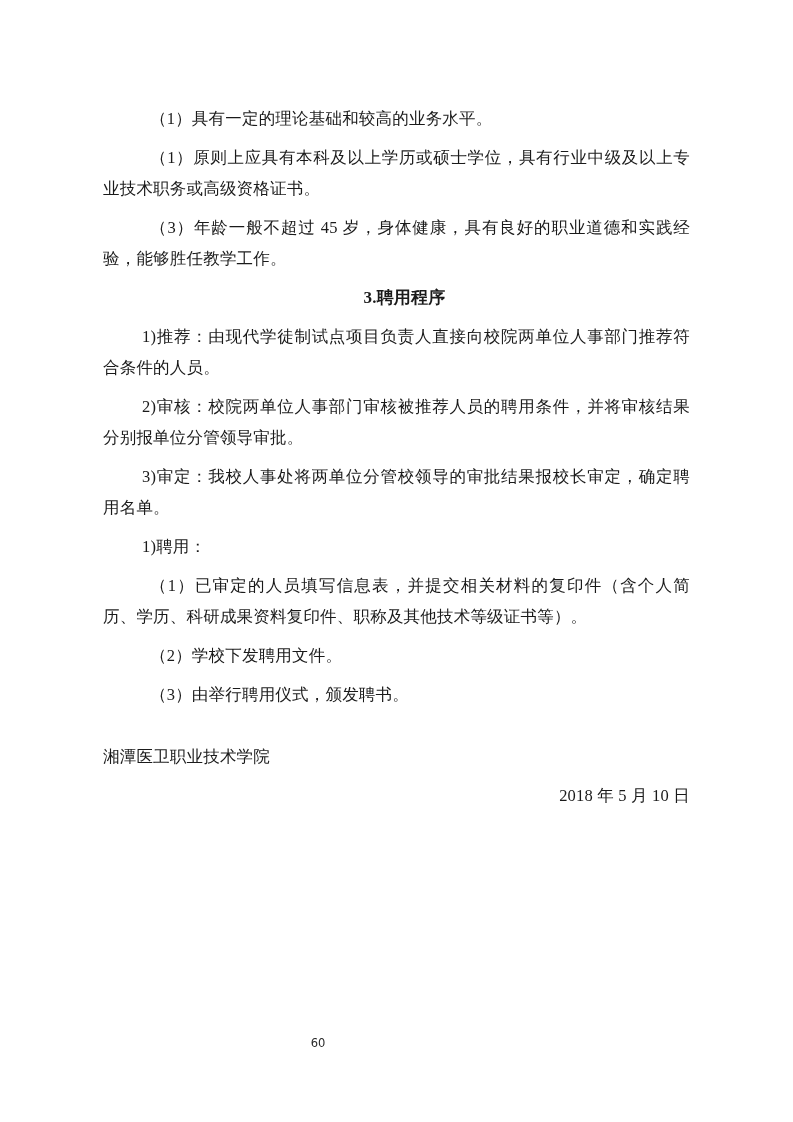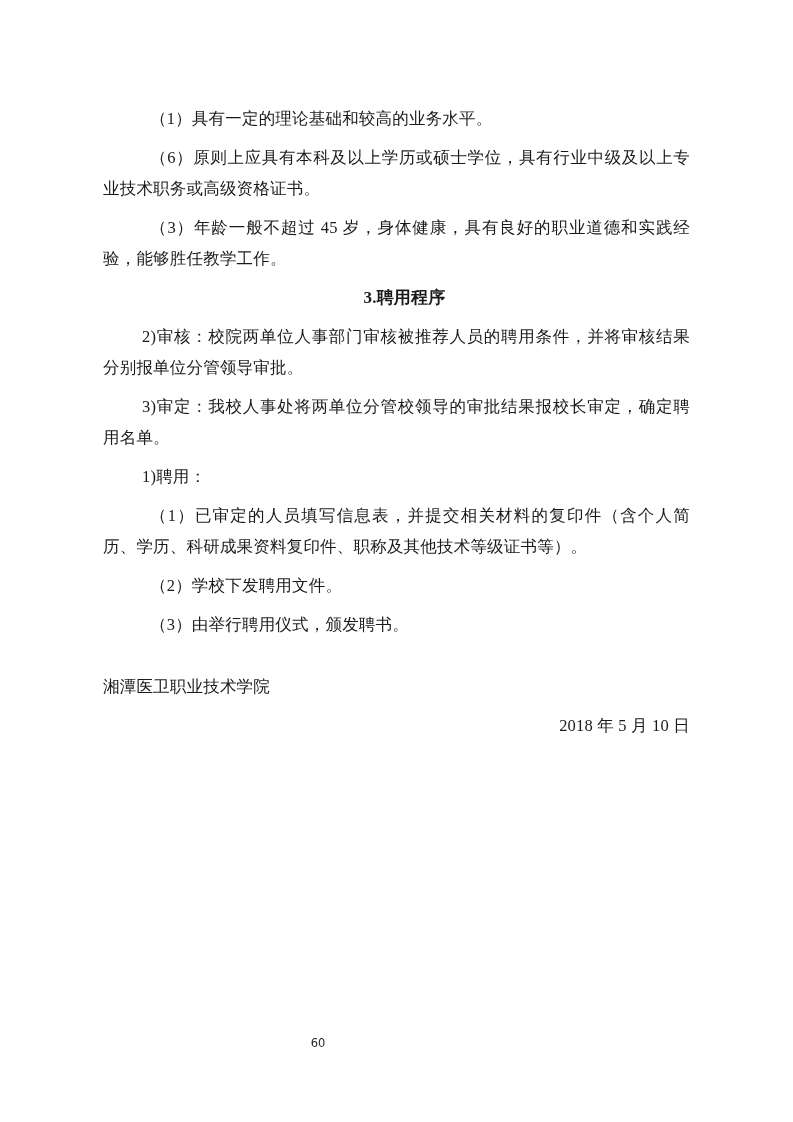--- a/index.html
+++ b/index.html
@@ -58,23 +58,24 @@
     color: #2a2a2a;
     letter-spacing: 0;
   }
 </style>
 </head>
 <body>
 
 <div class="page">
   <div class="content">
     <p class="para indent-full">（1）具有一定的理论基础和较高的业务水平。</p>
-    <p class="para indent-full">（6）原则上应具有本科及以上学历或硕士学位，具有行业中级及以上专业技术职务或高级资格证书。</p>
+    <p class="para indent-full">（1）原则上应具有本科及以上学历或硕士学位，具有行业中级及以上专业技术职务或高级资格证书。</p>
     <p class="para indent-full">（3）年龄一般不超过 45 岁，身体健康，具有良好的职业道德和实践经验，能够胜任教学工作。</p>
     <h3 class="heading">3.聘用程序</h3>
+    <p class="para indent-half">1)推荐：由现代学徒制试点项目负责人直接向校院两单位人事部门推荐符合条件的人员。</p>
     <p class="para indent-half">2)审核：校院两单位人事部门审核被推荐人员的聘用条件，并将审核结果分别报单位分管领导审批。</p>
     <p class="para indent-half">3)审定：我校人事处将两单位分管校领导的审批结果报校长审定，确定聘用名单。</p>
     <p class="para indent-half">1)聘用：</p>
     <p class="para indent-full">（1）已审定的人员填写信息表，并提交相关材料的复印件（含个人简历、学历、科研成果资料复印件、职称及其他技术等级证书等）。</p>
     <p class="para indent-full">（2）学校下发聘用文件。</p>
     <p class="para indent-full">（3）由举行聘用仪式，颁发聘书。</p>
     <p class="sig-org">湘潭医卫职业技术学院</p>
     <p class="sig-date">2018 年 5 月 10 日</p>
   </div>
   <div class="footer">60</div>

